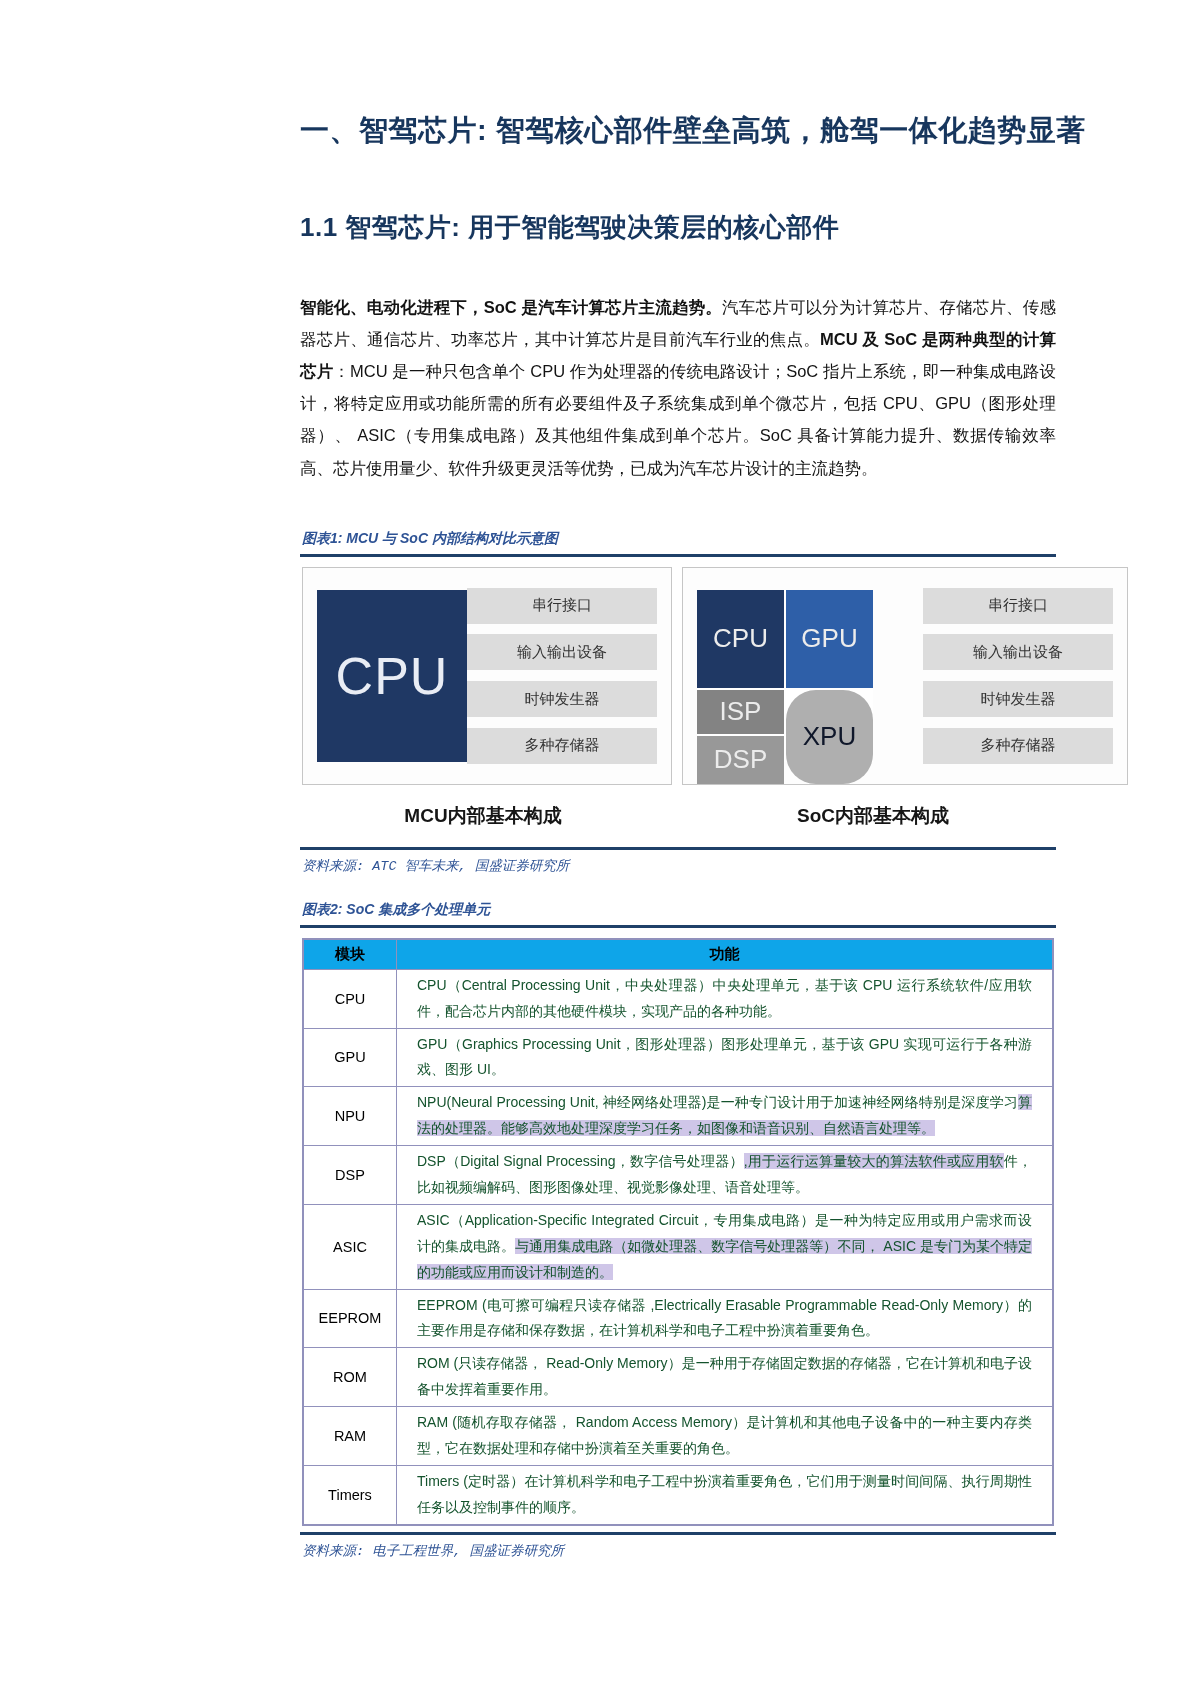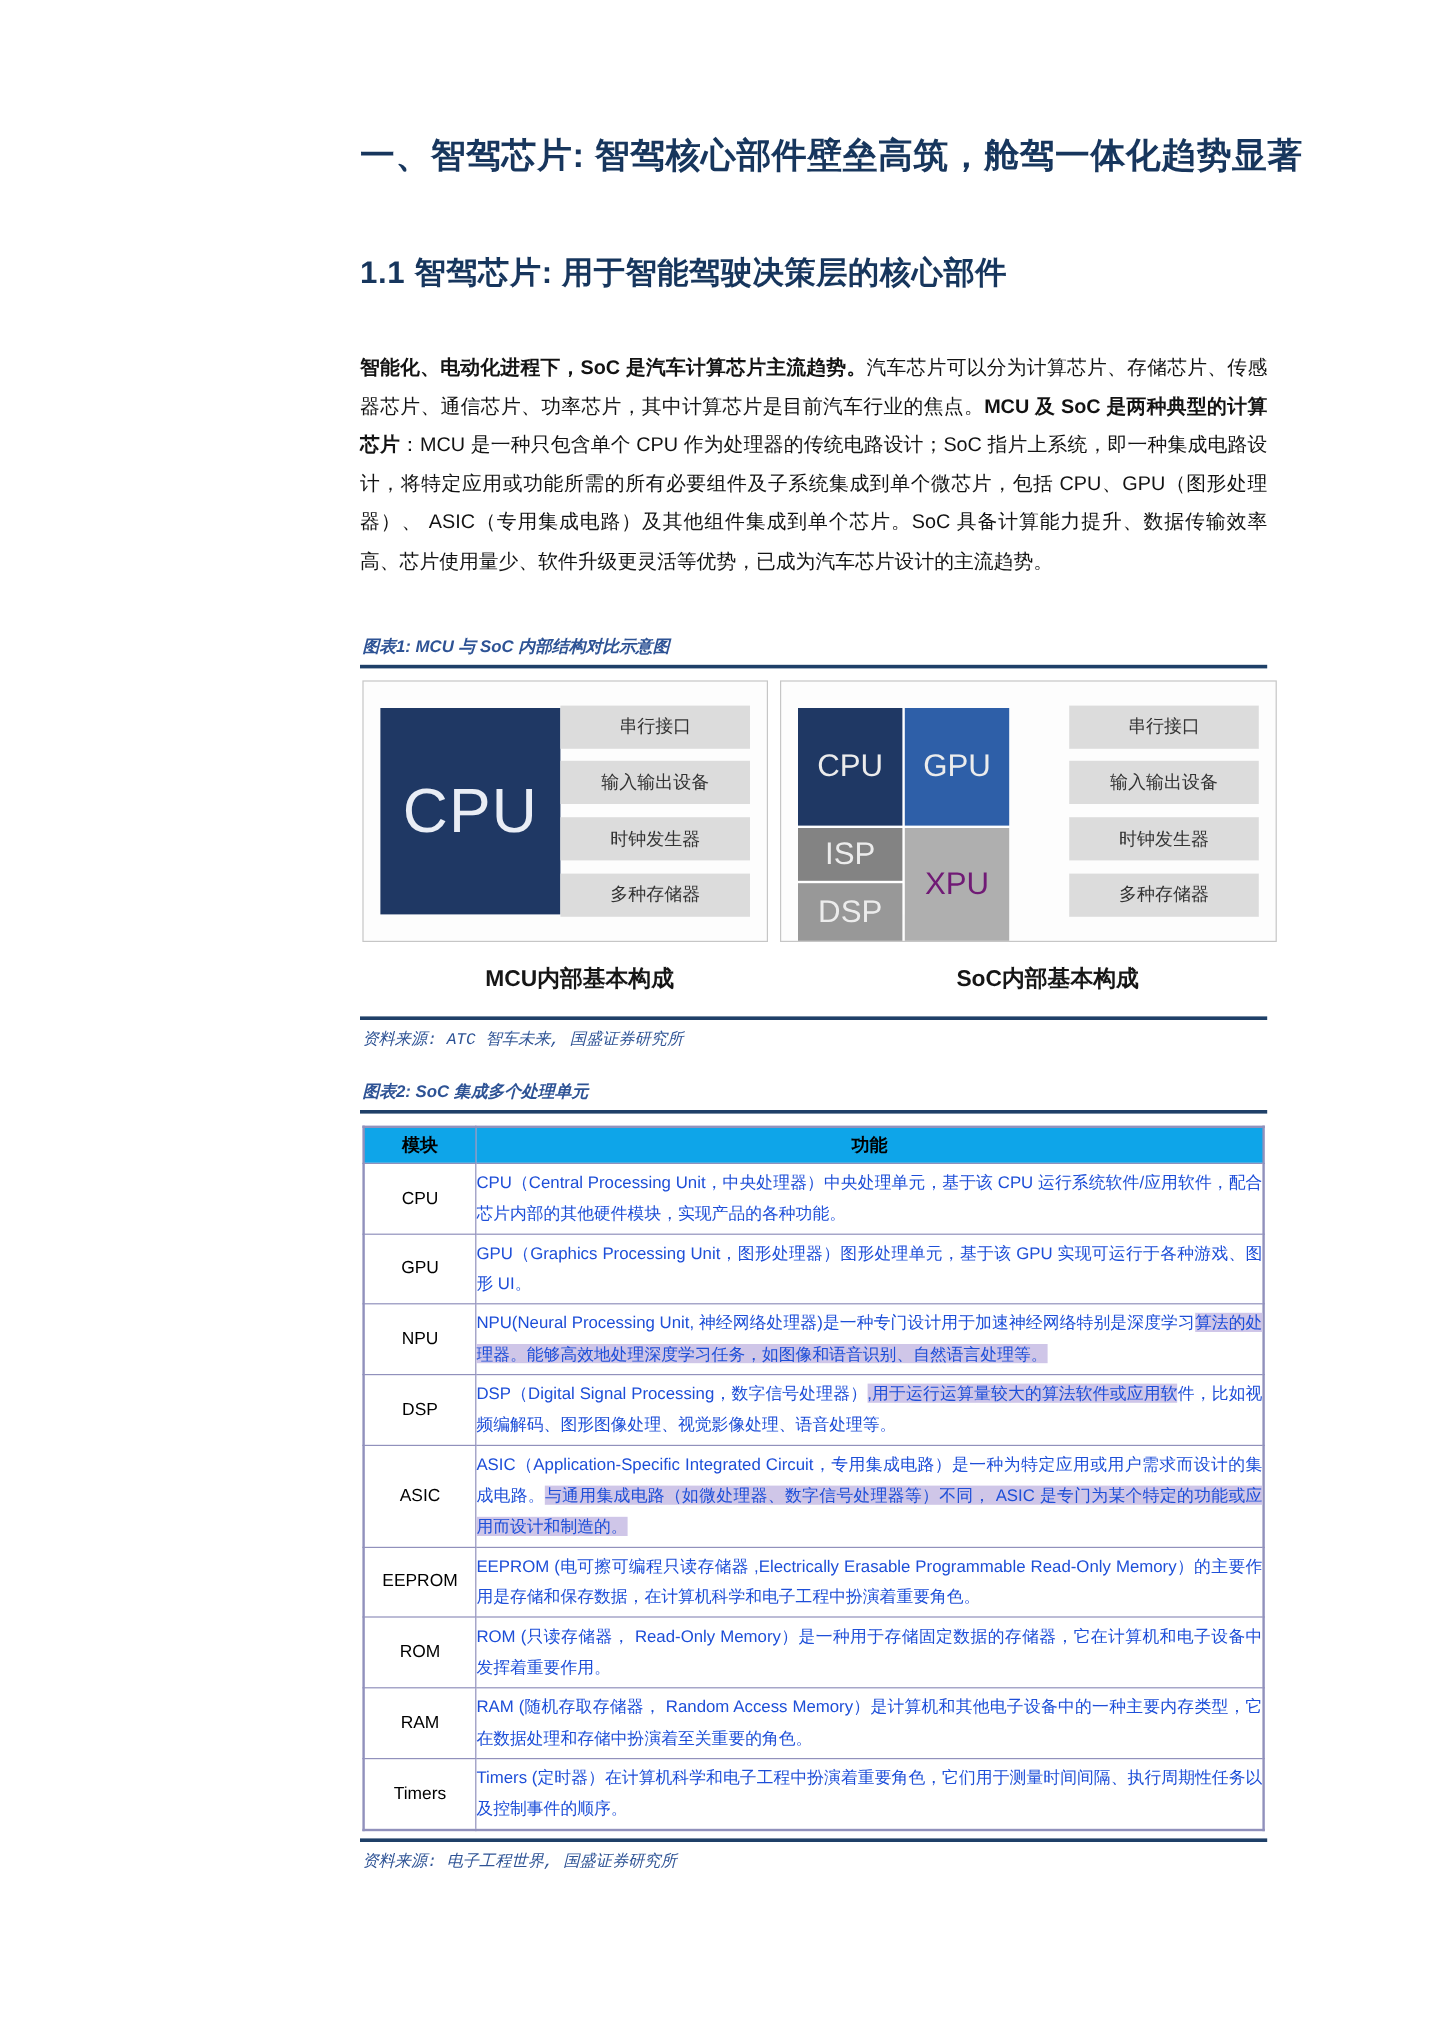--- a/index.html
+++ b/index.html
@@ -42,45 +42,45 @@
   .chip-mcu{
     width:150px;background:var(--navy,#1F3864);color:#E9EDF5;display:flex;
     align-items:center;justify-content:center;font-size:52px;letter-spacing:1px;
     margin:4px 0;flex:none;
   }
   .conn-col{flex:1;display:flex;flex-direction:column;justify-content:space-between;padding:1px 0;}
   .conn-row{display:flex;align-items:center;height:38px;}
   .conn-line{flex:1;border-top:1.5px solid #8C8C8C;}
   .conn-line.dashed{border-top:2px dashed #8C8C8C;margin:0 26px 0 24px;}
   .periph-box{
-    width:158px;height:36px;background:#DCDCDC;color:#333;flex:none;
+    width:190px;height:36px;background:#DCDCDC;color:#333;flex:none;
     display:flex;align-items:center;justify-content:center;font-size:15px;
   }
   .chip-soc{
     width:176px;flex:none;display:grid;margin:4px 0;
     grid-template-columns:87px 87px;grid-template-rows:98px 44px 48px;
     gap:2px;background:#fff;
   }
   .blk{display:flex;align-items:center;justify-content:center;color:#ECECEC;font-size:26px;}
   .blk-cpu{background:var(--navy,#1F3864);grid-column:1;grid-row:1;}
   .blk-gpu{background:var(--gpu-blue,#2E5FA8);grid-column:2;grid-row:1;}
   .blk-isp{background:#838383;grid-column:1;grid-row:2;}
   .blk-dsp{background:#989898;grid-column:1;grid-row:3;}
-  .blk-xpu{background:#AFAFAF;grid-column:2;grid-row:2 / span 2;color:#701a75;}
+  .blk-xpu{background:#AFAFAF;grid-column:2;grid-row:2 / span 2;color:#0f172a;border-radius:30px;}
   .panel-footers{display:flex;gap:28px;margin:18px 0 12px 0;}
   .panel-footer{flex:1;text-align:center;font-size:19px;font-weight:600;color:#161616;}
   
   table.spec{width:100%;border-collapse:collapse;border:2px solid var(--tbl-border,#9191BC);}
   table.spec th{
     background:#0ea5e9;border:1.5px solid var(--tbl-border,#9191BC);
     font-size:15px;font-weight:bold;padding:5px 4px;color:#000;margin-left:40px;
   }
   table.spec td{border:1.5px solid var(--tbl-border,#9191BC);vertical-align:middle;}
   td.mod{width:90px;text-align:center;font-size:14.5px;color:#000;}
-  td.fn{padding:3px 0;font-size:14px;line-height:1.85;text-align:justify;color:#1d4ed8;}
+  td.fn{padding:3px 20px;font-size:14px;line-height:1.85;text-align:justify;color:#14532d;}
   .hl{background:var(--highlight,#CFC6E8);}
 </style>
 </head>
 <body>
 
 <div class="page">
 
   <h1 class="doc-title">一、智驾芯片: 智驾核心部件壁垒高筑，舱驾一体化趋势显著</h1>
 
   <h2 class="section-title">1.1 智驾芯片: 用于智能驾驶决策层的核心部件</h2>

